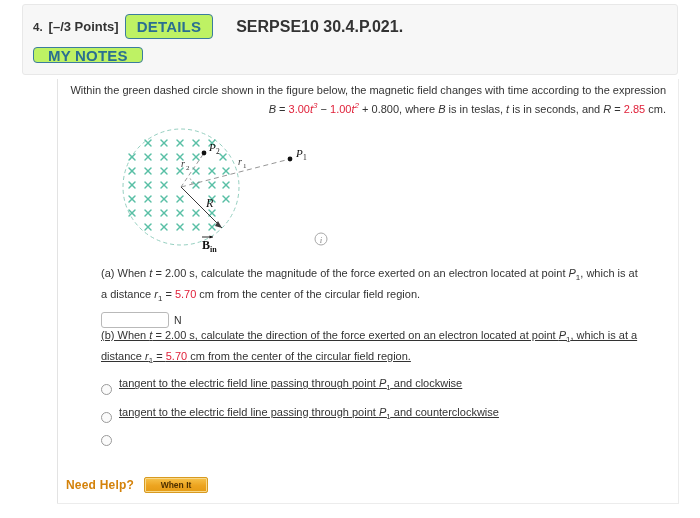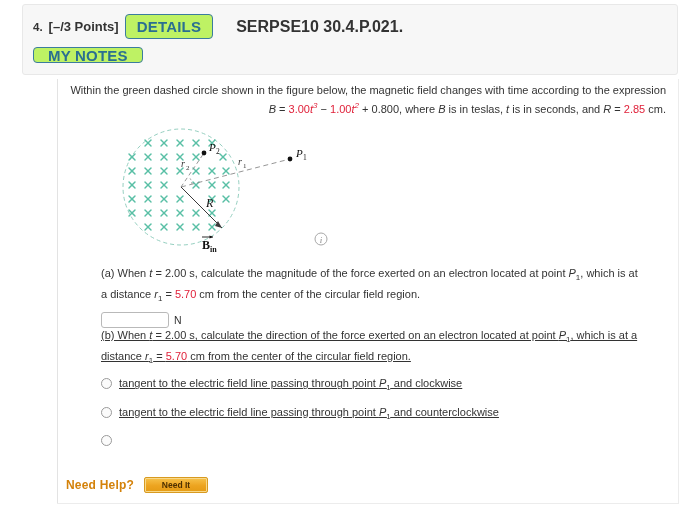--- a/index.html
+++ b/index.html
@@ -180,21 +180,21 @@
     font-size: 10px;
     padding: 0 3px;
     color: #333;
     outline: none;
   }
   .unit-label { font-size: 10.5px; color: #333333; }
 
   .radio-list { margin-top: 8px; }
   .radio-row {
     display: flex;
-    align-items: flex-start;
+    align-items: flex-end;
     gap: 7px;
     margin-bottom: 11px;
     cursor: pointer;
   }
   .radio-circle {
     width: 11px;
     height: 11px;
     border: 1px solid #9a9a9a;
     border-radius: 50%;
     background: #fbfbfb;
@@ -511,16 +511,16 @@
 
       <div class="radio-row">
         <span class="radio-circle"></span>
       </div>
     </div>
   </div>
 
 
   <div id="need-help-block">
     <span id="need-help-label">Need Help?</span>
-    <span id="read-it-button">Need It</span>
+    <span id="read-it-button">When It</span>
   </div>
 
 </div>
 
 </body></html>

